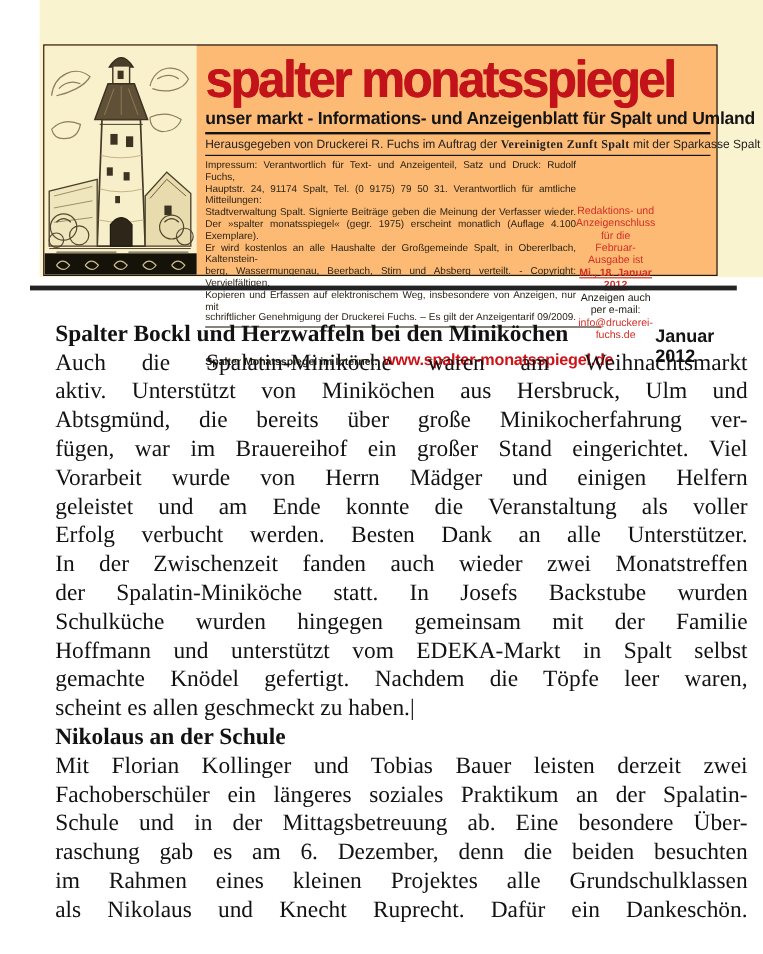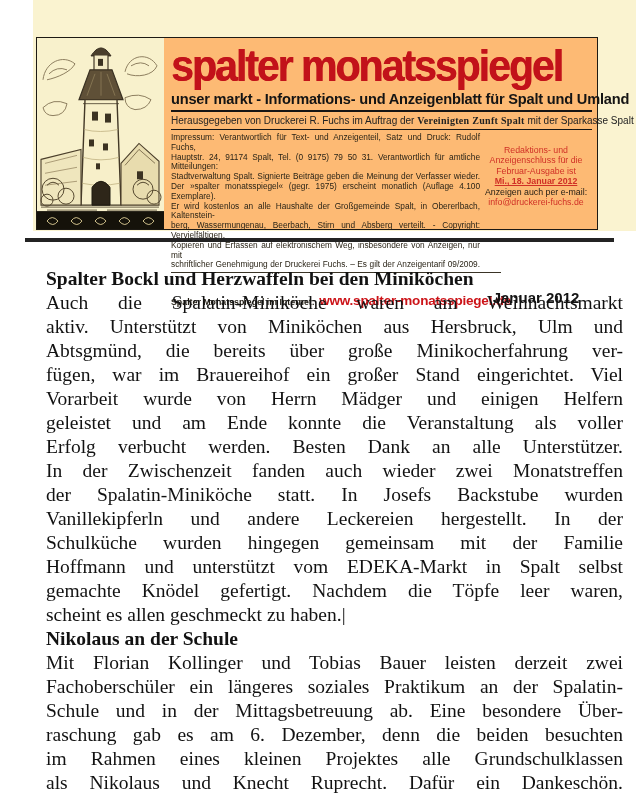--- a/index.html
+++ b/index.html
@@ -35,21 +35,21 @@
   .imp-left { width:309px; flex:0 0 309px; }
   .impressum { font-size:8.3px; line-height:9.8px; color:#2a2417; }
   .impressum .line { text-align:justify; text-align-last:justify; }
   .internet-row {
     border-top:1px solid #3a3426; margin-top:2px; padding-top:18px;
     white-space:nowrap; overflow:visible; width:330px;
   }
   .internet-label { font-weight:bold; font-size:8.8px; color:#201c12; }
   .internet-url { font-weight:bold; font-size:13.5px; color:#cc1318; letter-spacing:-0.2px; }
   .imp-right {
-    flex:1; display:flex; flex-direction:column; align-items:center;
+    flex:1; display:flex; flex-direction:row; align-items:center;
     padding-top:12px; min-width:0;
   }
   .notice { text-align:center; font-size:8.8px; line-height:10.4px; color:#d03026; }
   .notice .deadline { font-weight:bold; text-decoration:underline; }
   .notice .email-label { color:#201c12; }
   .issue-date { margin-top:auto; padding-bottom:3px; font-weight:bold; font-size:15px; color:#141414; }
   
   .thick-rule { position:absolute; left:25px; top:238px; width:589px; height:4px; background:#232323; }
   
   .article {
@@ -173,21 +173,20 @@
     <div class="para endshort">
         <div class="line">Auch die Spalatin-Miniköche waren am Weihnachtsmarkt</div>
         <div class="line">aktiv. Unterstützt von Miniköchen aus Hersbruck, Ulm und</div>
         <div class="line">Abtsgmünd, die bereits über große Minikocherfahrung ver-</div>
         <div class="line">fügen, war im Brauereihof ein großer Stand eingerichtet. Viel</div>
         <div class="line">Vorarbeit wurde von Herrn Mädger und einigen Helfern</div>
         <div class="line">geleistet und am Ende konnte die Veranstaltung als voller</div>
         <div class="line">Erfolg verbucht werden. Besten Dank an alle Unterstützer.</div>
         <div class="line">In der Zwischenzeit fanden auch wieder zwei Monatstreffen</div>
         <div class="line">der Spalatin-Miniköche statt. In Josefs Backstube wurden</div>
-        <div class="line">Vanillekipferln und andere Leckereien hergestellt. In der</div>
         <div class="line">Schulküche wurden hingegen gemeinsam mit der Familie</div>
         <div class="line">Hoffmann und unterstützt vom EDEKA-Markt in Spalt selbst</div>
         <div class="line">gemachte Knödel gefertigt. Nachdem die Töpfe leer waren,</div>
         <div class="line">scheint es allen geschmeckt zu haben.|</div>
       </div>
     <div class="heading">Nikolaus an der Schule</div>
     <div class="para">
         <div class="line">Mit Florian Kollinger und Tobias Bauer leisten derzeit zwei</div>
         <div class="line">Fachoberschüler ein längeres soziales Praktikum an der Spalatin-</div>
         <div class="line">Schule und in der Mittagsbetreuung ab. Eine besondere Über-</div>

